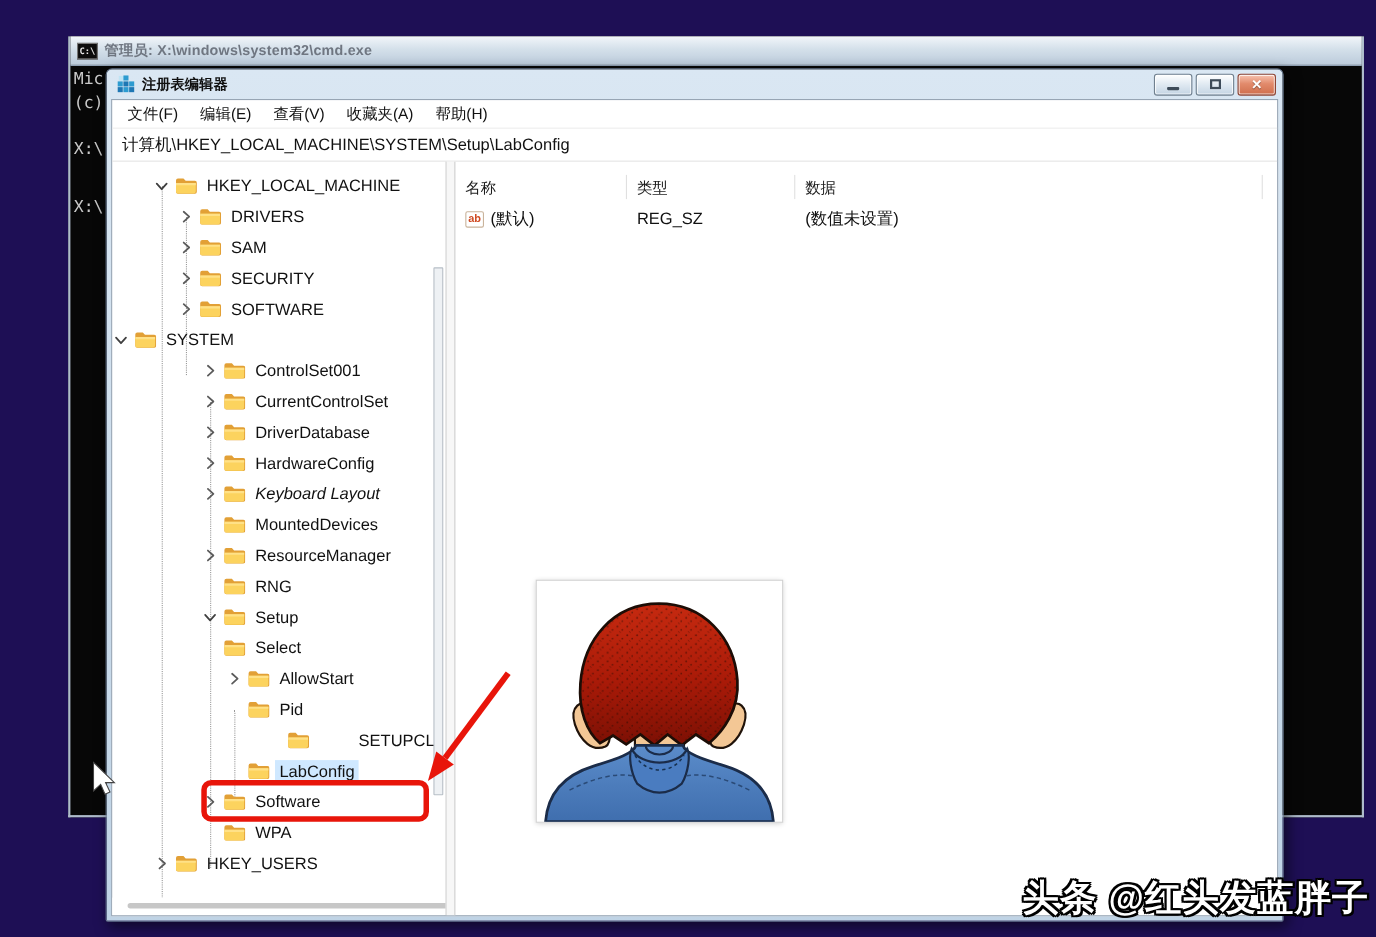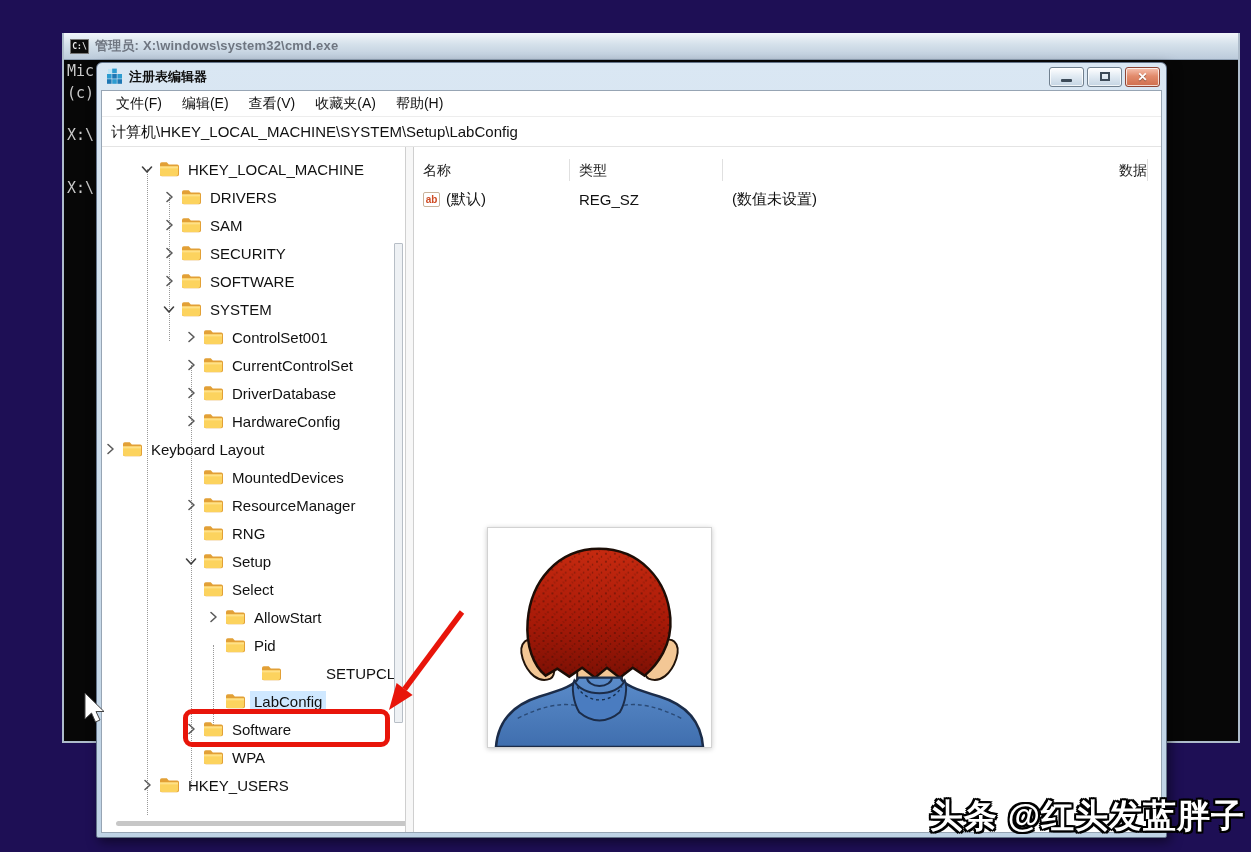--- a/index.html
+++ b/index.html
@@ -212,21 +212,21 @@
                 <span class="chev">
                   <svg viewBox="0 0 16 16" width="100%" height="100%">
                     <use href="#sym-chev-right"></use>
                   </svg>
                 </span>
                 <span class="folder"><svg viewBox="0 0 20 16" width="100%" height="100%">
                     <use href="#sym-folder"></use>
                   </svg></span>
                 <span class="tree-label">SOFTWARE</span>
               </div>
-              <div class="tree-row" style="padding-left: 59px;">
+              <div class="tree-row" style="">
                 <span class="chev">
                   <svg viewBox="0 0 16 16" width="100%" height="100%">
                     <use href="#sym-chev-down"></use>
                   </svg>
                 </span>
                 <span class="folder"><svg viewBox="0 0 20 16" width="100%" height="100%">
                     <use href="#sym-folder"></use>
                   </svg></span>
                 <span class="tree-label">SYSTEM</span>
               </div>
@@ -267,21 +267,21 @@
                 <span class="chev">
                   <svg viewBox="0 0 16 16" width="100%" height="100%">
                     <use href="#sym-chev-right"></use>
                   </svg>
                 </span>
                 <span class="folder"><svg viewBox="0 0 20 16" width="100%" height="100%">
                     <use href="#sym-folder"></use>
                   </svg></span>
                 <span class="tree-label">HardwareConfig</span>
               </div>
-              <div class="tree-row" style="">
+              <div class="tree-row" style="padding-left: 81px; font-style: italic;">
                 <span class="chev">
                   <svg viewBox="0 0 16 16" width="100%" height="100%">
                     <use href="#sym-chev-right"></use>
                   </svg>
                 </span>
                 <span class="folder"><svg viewBox="0 0 20 16" width="100%" height="100%">
                     <use href="#sym-folder"></use>
                   </svg></span>
                 <span class="tree-label">Keyboard Layout</span>
               </div>
@@ -393,21 +393,21 @@
           <div class="tree-bottom">
             <div class="hscroll"></div>
           </div>
           <div class="vscroll"></div>
         </div>
         <div class="splitter"></div>
         <div class="values-pane">
           <div class="vheader" id="vheader">
               <div class="vh-cell" style="width: 156px;">名称</div>
               <div class="vh-cell" style="width: 153px;">类型</div>
-              <div class="vh-cell" style="width: 425px; text-align: right;">数据</div>
+              <div class="vh-cell" style="width: 425px;">数据</div>
             </div>
           <div id="vrows">
               <div class="vrow">
                 <div class="v-cell" style="width: 156px;">
                   <span class="ab-icon">ab</span>
                   <span>(默认)</span>
                 </div>
                 <div class="v-cell" style="width: 153px;">REG_SZ</div>
                 <div class="v-cell" style="width: 425px;">(数值未设置)</div>
               </div>

